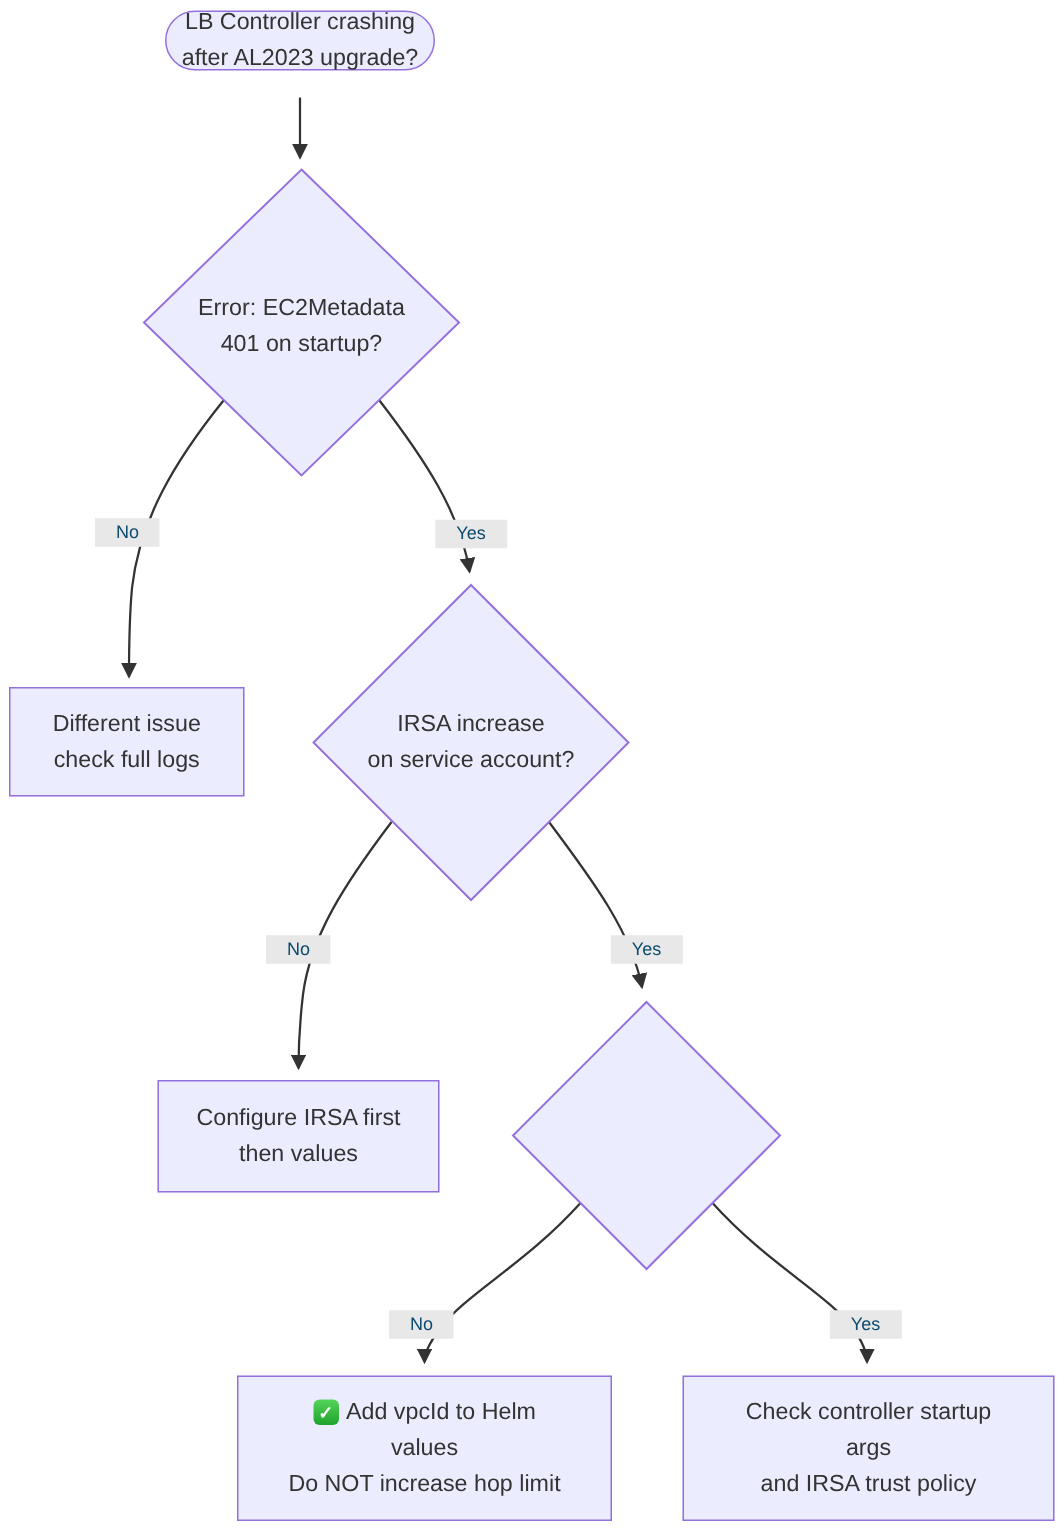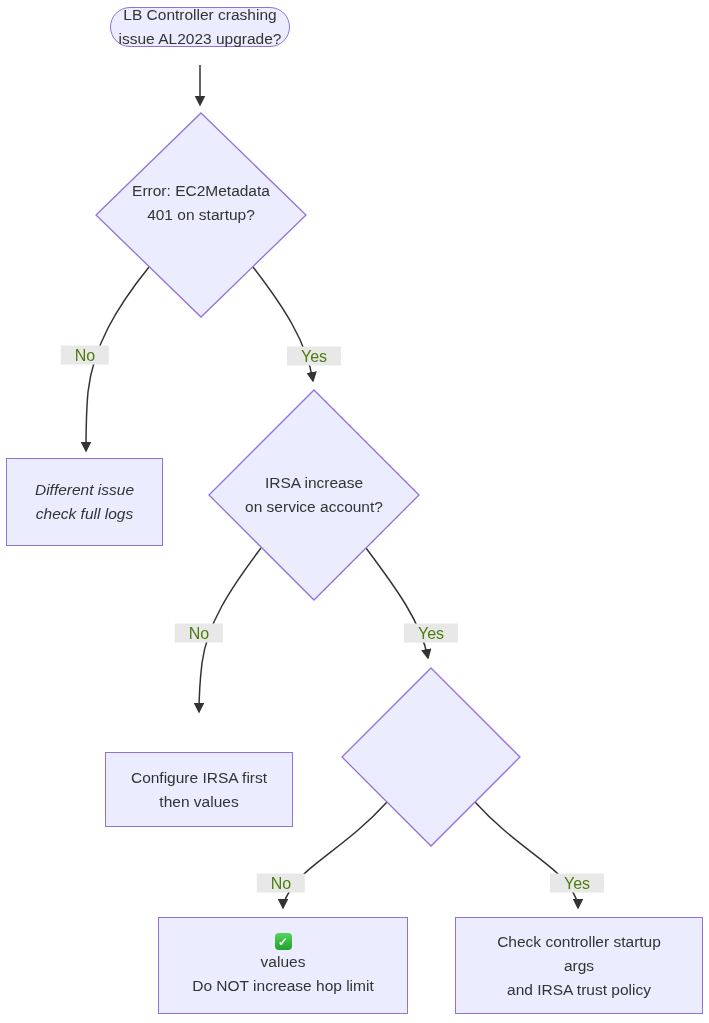--- a/index.html
+++ b/index.html
@@ -12,22 +12,22 @@
   .node {
     position:absolute; display:flex; flex-direction:column;
     align-items:center; justify-content:center; text-align:center;
     font-size:15.5px; line-height:24px; color:#333333;
   }
   .rect { background:#ECECFF; border:1.3px solid #9370DB; }
   .stadium { background:#ECECFF; border:1.3px solid #9370DB; border-radius:29px; }
   .diamond-label { background:transparent; }
   .edge-label {
     position:absolute; transform:translate(-50%,-50%);
-    background:#e8e8e8; padding:0 14px; font-size:16px; line-height:19px;
-    color:#4d7c0f; white-space:nowrap;
+    background:#e8e8e8; padding:0 14px; font-size:12px; line-height:19px;
+    color:#0c4a6e; white-space:nowrap;
   }
   .line { display:block; }
   .line-inline { display:flex; align-items:center; justify-content:center; gap:5px; }
   .check-icon {
     display:inline-flex; align-items:center; justify-content:center;
     width:17px; height:17px; border-radius:4px;
     background:linear-gradient(#55d45a, #1ea32c);
     color:#ffffff; font-size:12px; font-weight:bold; flex:0 0 auto;
   }
 </style>
@@ -51,47 +51,48 @@
     <path class="edge" d="M387,802 C350,843 311,862 293,886 C286,896 283,902 283,908" marker-end="url(#arrowhead)"></path>
     <path class="edge" d="M475,802 C512,843 551,862 569,886 C576,896 578,902 578,908" marker-end="url(#arrowhead)"></path>
 
     <polygon class="diamond-shape" points="201,113 306,215 201,317 96,215"></polygon>
     <polygon class="diamond-shape" points="314,390 419,495 314,600 209,495"></polygon>
     <polygon class="diamond-shape" points="431,668 520,757 431,846 342,757"></polygon>
   </svg>
 
   <div class="node stadium" style="left:110px; top:7px; width:180px; height:40px;">
     <span class="line">LB Controller crashing</span>
-    <span class="line">issue AL2023 upgrade?</span>
+    <span class="line">after AL2023 upgrade?</span>
   </div>
 
-  <div class="node diamond-label" style="left:111px; top:178px; width:180px; height:50px;">
+  <div class="node diamond-label" style="left:111px; top:193px; width:180px; height:50px;">
     <span class="line">Error: EC2Metadata</span>
     <span class="line">401 on startup?</span>
   </div>
 
-  <div class="node rect" style="left:6px; top:458px; width:157px; height:88px;font-style:italic;">
+  <div class="node rect" style="left:6px; top:458px; width:157px; height:73px;">
     <span class="line">Different issue</span>
     <span class="line">check full logs</span>
   </div>
 
   <div class="node diamond-label" style="left:214px; top:470px; width:200px; height:50px;">
     <span class="line">IRSA increase</span>
     <span class="line">on service account?</span>
   </div>
 
-  <div class="node rect" style="left:105px; top:752px; width:188px; height:75px;">
+  <div class="node rect" style="left:105px; top:720px; width:188px; height:75px;">
     <span class="line">Configure IRSA first</span>
     <span class="line">then values</span>
   </div>
 
 
   <div class="node rect" style="left:158px; top:917px; width:250px; height:97px;">
     <span class="line line-inline">
       <span class="check-icon">✓</span>
+      <span>Add vpcId to Helm</span>
     </span>
     <span class="line">values</span>
     <span class="line">Do NOT increase hop limit</span>
   </div>
 
   <div class="node rect" style="left:455px; top:917px; width:248px; height:97px;">
     <span class="line">Check controller startup</span>
     <span class="line">args</span>
     <span class="line">and IRSA trust policy</span>
   </div>

